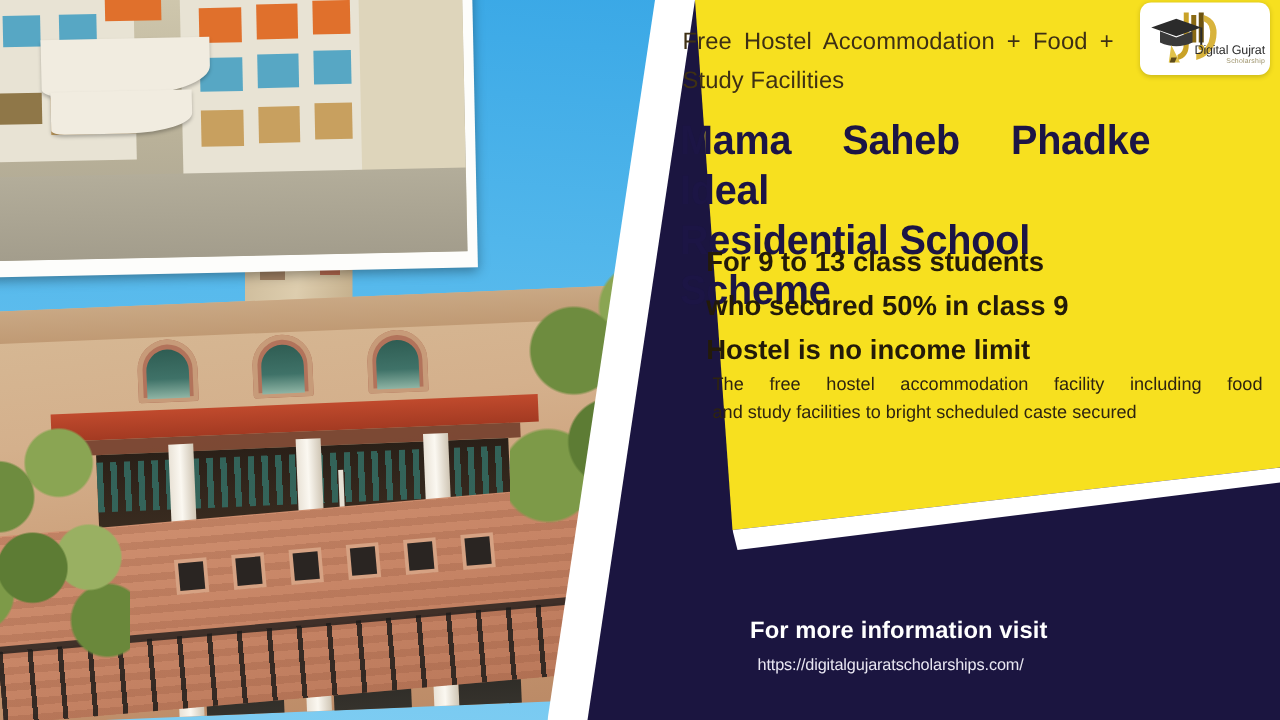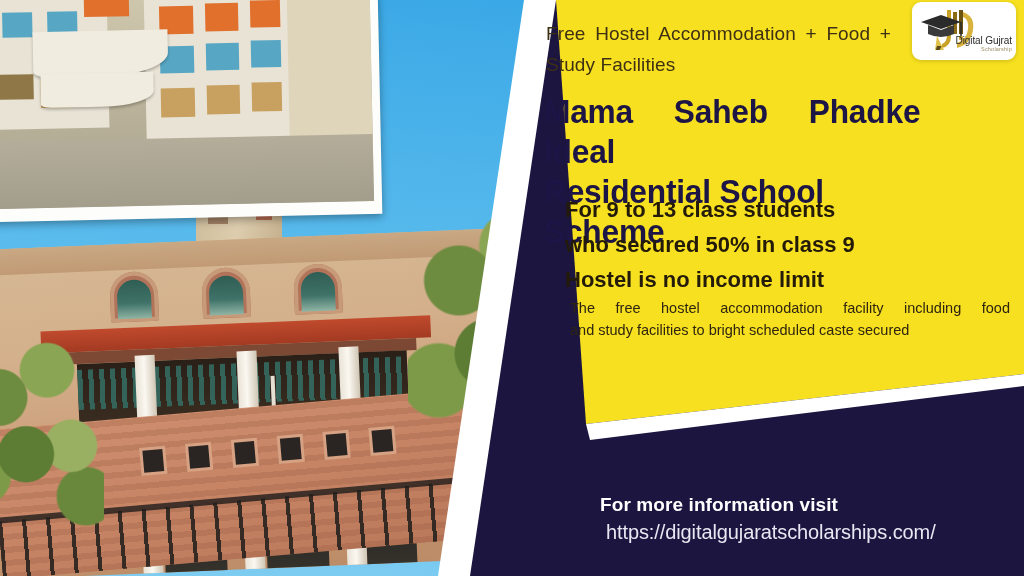--- a/index.html
+++ b/index.html
@@ -324,21 +324,21 @@
     margin-top: 34px;
   }
   .cta-title {
     font-size: 19px;
     font-weight: 700;
     color: #ffffff;
     line-height: 26px;
     letter-spacing: .1px;
   }
   .cta-url {
-    font-size: 20px;
+    font-size: 13px;
     font-weight: 400;
     color: #e9e7f2;
     line-height: 28px;
     letter-spacing: -.1px;
     padding-left: 6px;
   }
 
   
   .logo {
     position: absolute;

